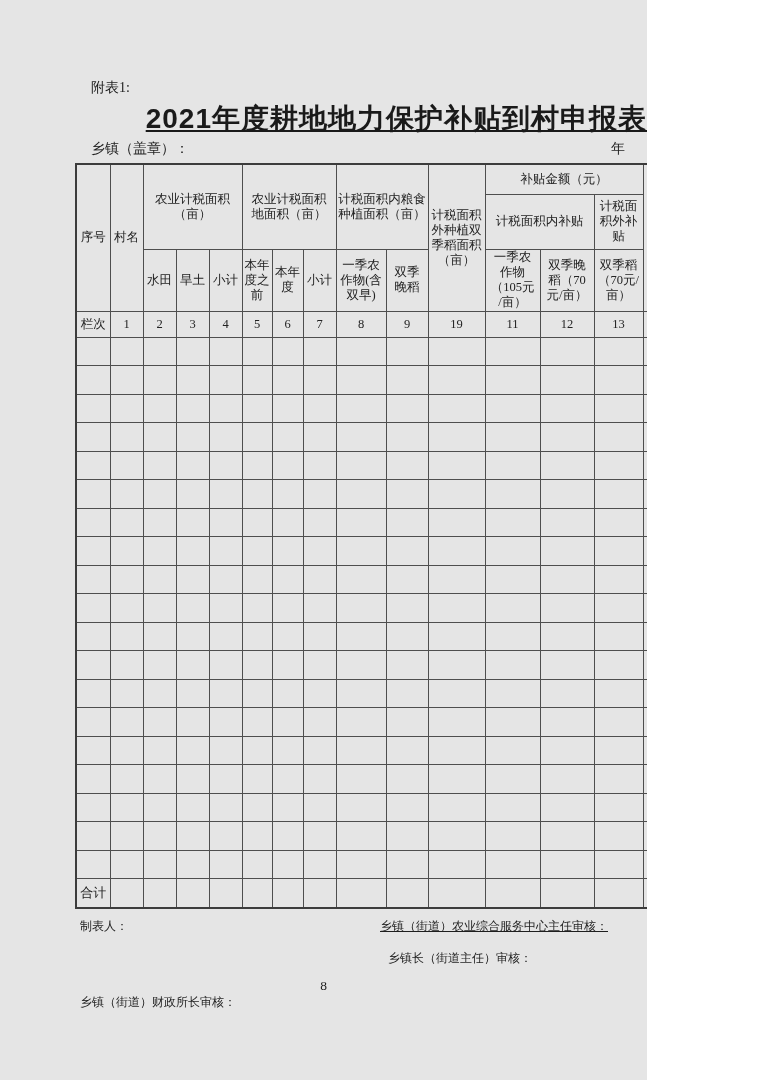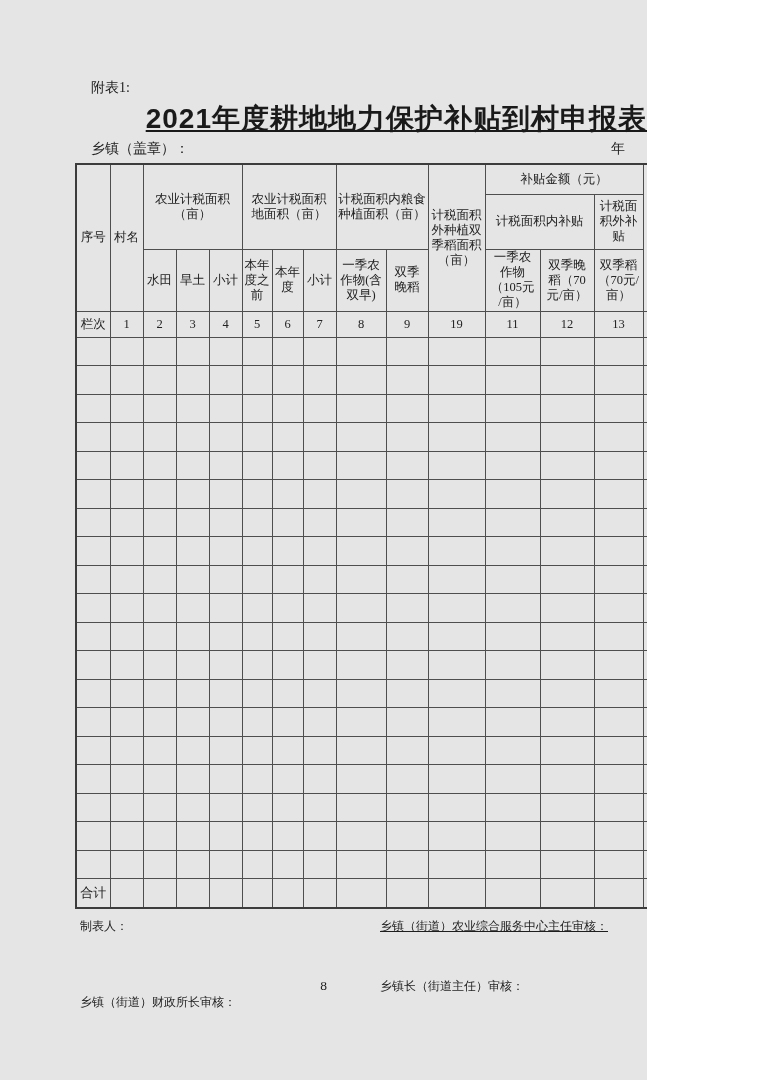--- a/index.html
+++ b/index.html
@@ -53,21 +53,21 @@
   tr.hrow-c { height: 62px; }
   tr.index-row { height: 26px; }
   tr.empty-data-row { height: 28.5px; }
   tr.total-row { height: 29px; }
   tr.total-row td:first-child { font-size: 13px; }
 
   .footer-text { position: absolute; font-size: 12px; white-space: nowrap; }
   .fp1 { left: 80px;  top: 918px; }
   .fr1 { left: 380px; top: 918px; text-decoration: underline; }
   .fp2 { left: 80px;  top: 950px; margin-top: 44px; }
-  .fr2 { left: 380px; top: 950px; margin-top: 28px; }
+  .fr2 { left: 388px; top: 950px; }
   .page-number {
     position: absolute; left: 0; top: 978px; width: 100%;
     text-align: center; font-size: 13.5px;
   }
 </style>
 </head>
 <body>
 
 <div class="page">
 

